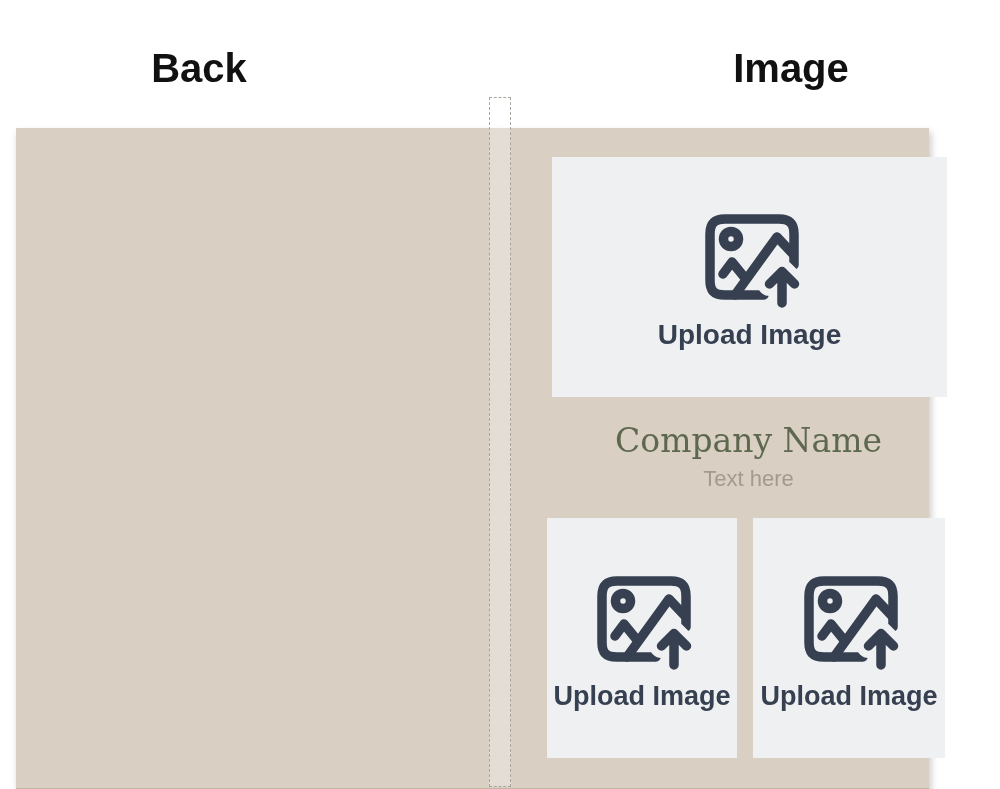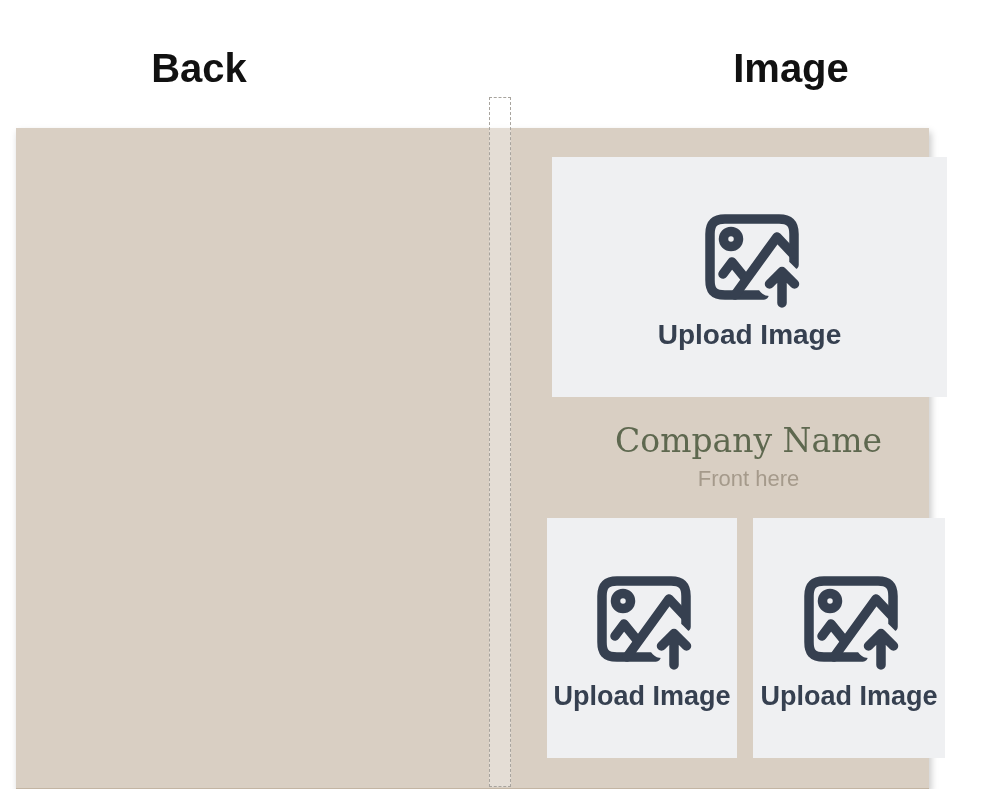--- a/index.html
+++ b/index.html
@@ -125,21 +125,21 @@
         <circle class="ic" cx="33" cy="36" r="7.5"></circle>
         <path class="ic" d="M25 71 L34 59 L47 75"></path>
         <path class="ic" d="M37 92 L79 34 L95 51"></path>
         <path class="halo" d="M84 100 V72 M71.5 81 L84 68.5 L96.5 81"></path>
         <path class="ic" d="M84 100 V72 M71.5 81 L84 68.5 L96.5 81"></path>
       </svg>
       <div class="upload-label">Upload Image</div>
     </div>
 
     <div class="company-name">Company Name</div>
-    <div class="text-here">Front here</div>
+    <div class="text-here">Text here</div>
 
     <div class="upload-box bottom-box-1">
       <svg class="upload-icon" viewBox="0 0 104 104" aria-hidden="true">
         <path class="ic" d="M66 92 H27 C15 92 12 87 12 77 V31 C12 20 17 16 27 16 H81 C92 16 96 21 96 31 V62"></path>
         <circle class="ic" cx="33" cy="36" r="7.5"></circle>
         <path class="ic" d="M25 71 L34 59 L47 75"></path>
         <path class="ic" d="M37 92 L79 34 L95 51"></path>
         <path class="halo" d="M84 100 V72 M71.5 81 L84 68.5 L96.5 81"></path>
         <path class="ic" d="M84 100 V72 M71.5 81 L84 68.5 L96.5 81"></path>
       </svg>

